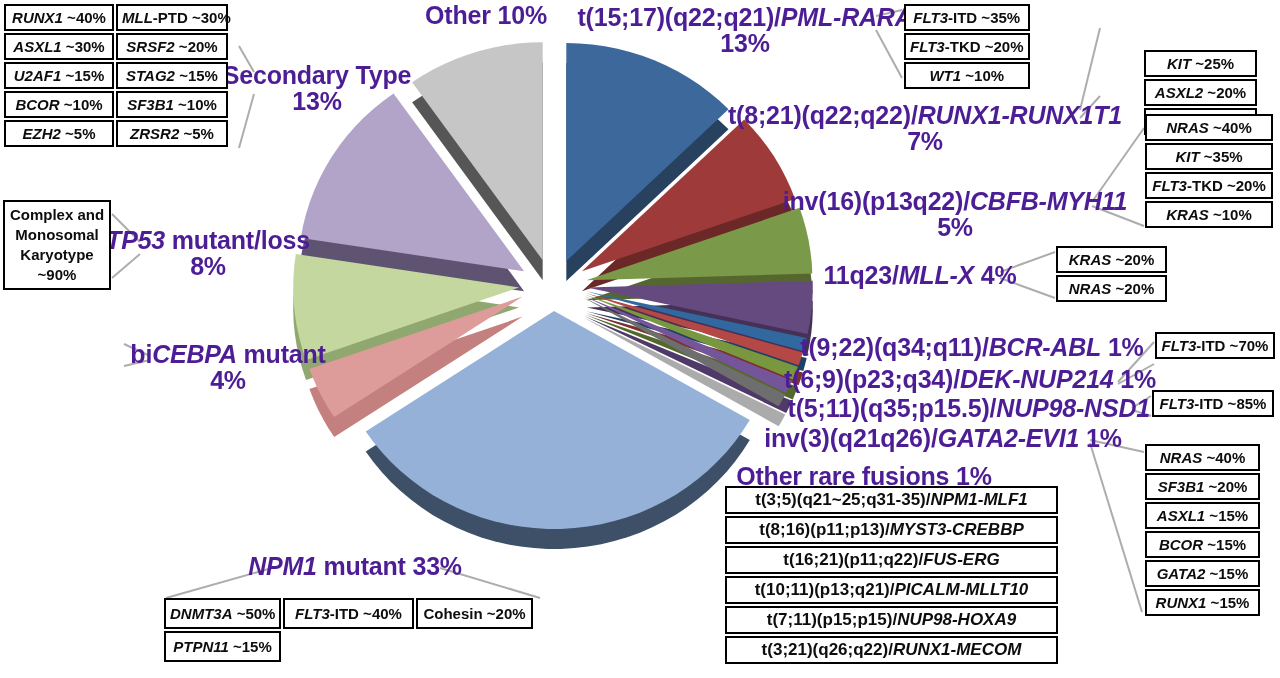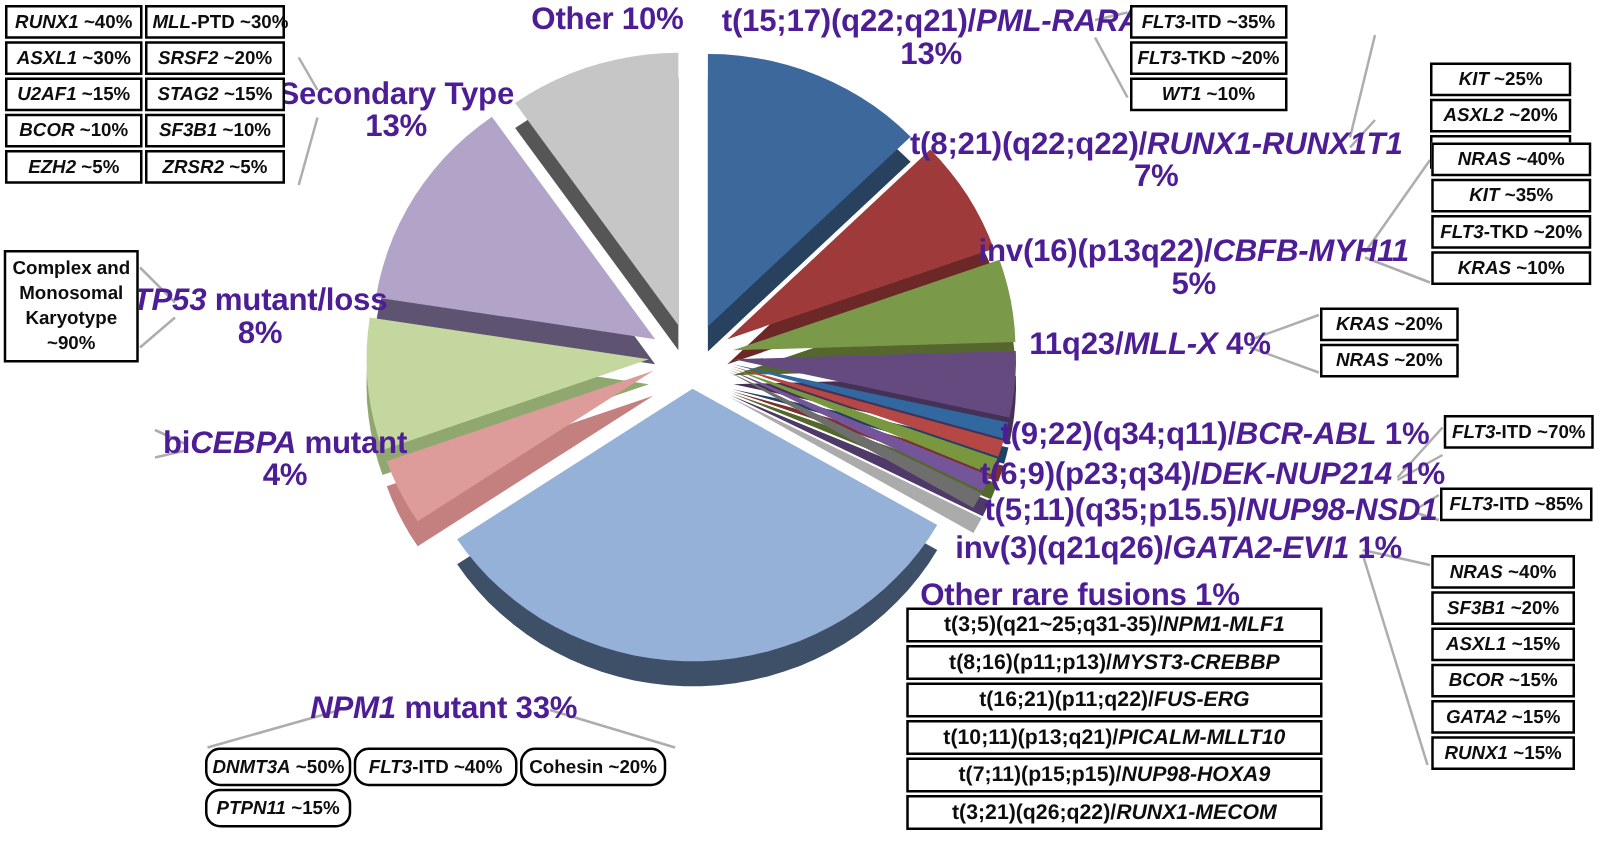--- a/index.html
+++ b/index.html
@@ -5,21 +5,21 @@
   html,body{margin:0;padding:0;background:#fff;}
   body{font-family:"Liberation Sans",sans-serif;font-weight:bold;}
   #canvas{position:relative;width:1280px;height:678px;background:#ffffff;overflow:hidden;color:#111;}
   svg.layer{position:absolute;left:0;top:0;}
   .lbl{position:absolute;text-align:center;font-size:25px;line-height:26px;white-space:nowrap;transform:translateX(-50%);color:#4c1d95;letter-spacing:-0.2px;}
   .lln{text-align:center;}
   .box{position:absolute;display:grid;grid-template-columns:1fr;}
   .cell{border:2px solid #000;margin:1px;background:#fff;text-align:center;font-size:15px;line-height:19px;padding:2px 4px;white-space:nowrap;color:#0d0d0d;}
   .box-rare .cell{font-size:17px;line-height:20px;}
   .box-complex .cell{white-space:normal;line-height:20px;padding:3px 2px;}
-  .box-npm1 .cell{line-height:23px;border-radius:12px;}
+  .box-npm1 .cell{line-height:23px;}
   i{font-style:italic;}
 </style>
 </head>
 <body>
 
 <div id="canvas">
 
   <svg id="pie" class="layer" width="1280" height="678">
       <path d="M 566.3 261.1 L 566.3 43.1 L 579.2 43.4 L 592.1 44.5 L 604.8 46.3 L 617.5 48.7 L 630.0 51.9 L 642.3 55.8 L 654.3 60.3 L 666.1 65.5 L 677.5 71.3 L 688.6 77.8 L 699.3 84.8 L 709.5 92.4 L 719.2 100.6 L 728.5 109.3 Z" transform="translate(0,20)" fill="#27415F"></path>
       <path d="M 581.9 271.3 L 744.2 119.6 L 752.4 128.2 L 760.1 137.3 L 767.4 146.7 L 774.1 156.6 L 780.2 166.7 L 785.7 177.2 L 790.7 187.9 L 795.1 198.9 Z" transform="translate(0,20)" fill="#6B2827"></path>

